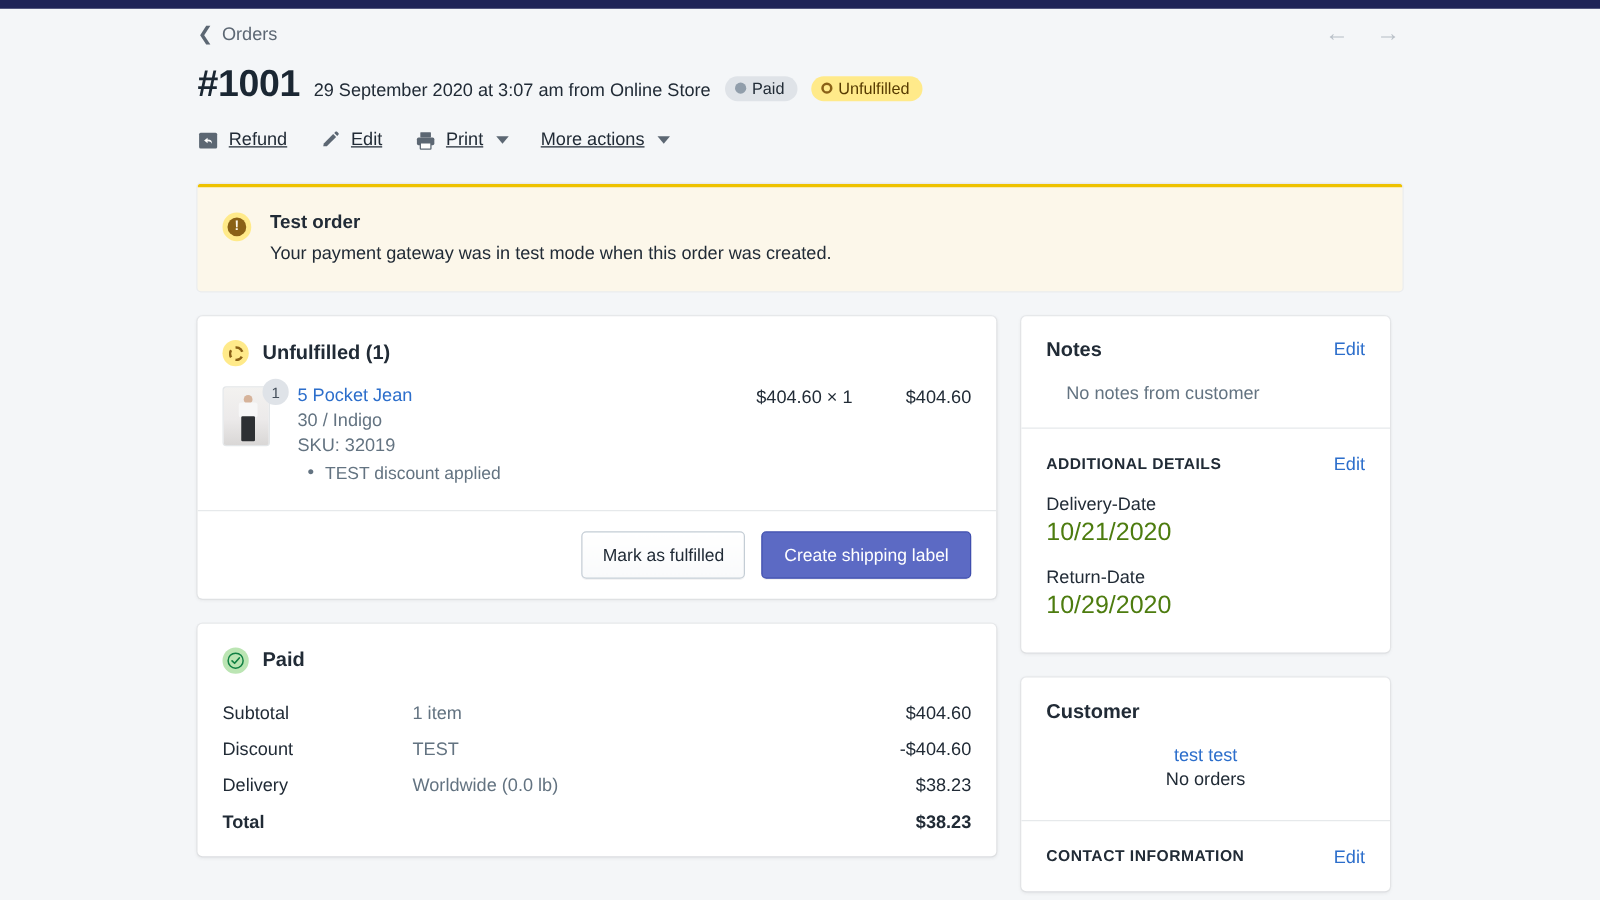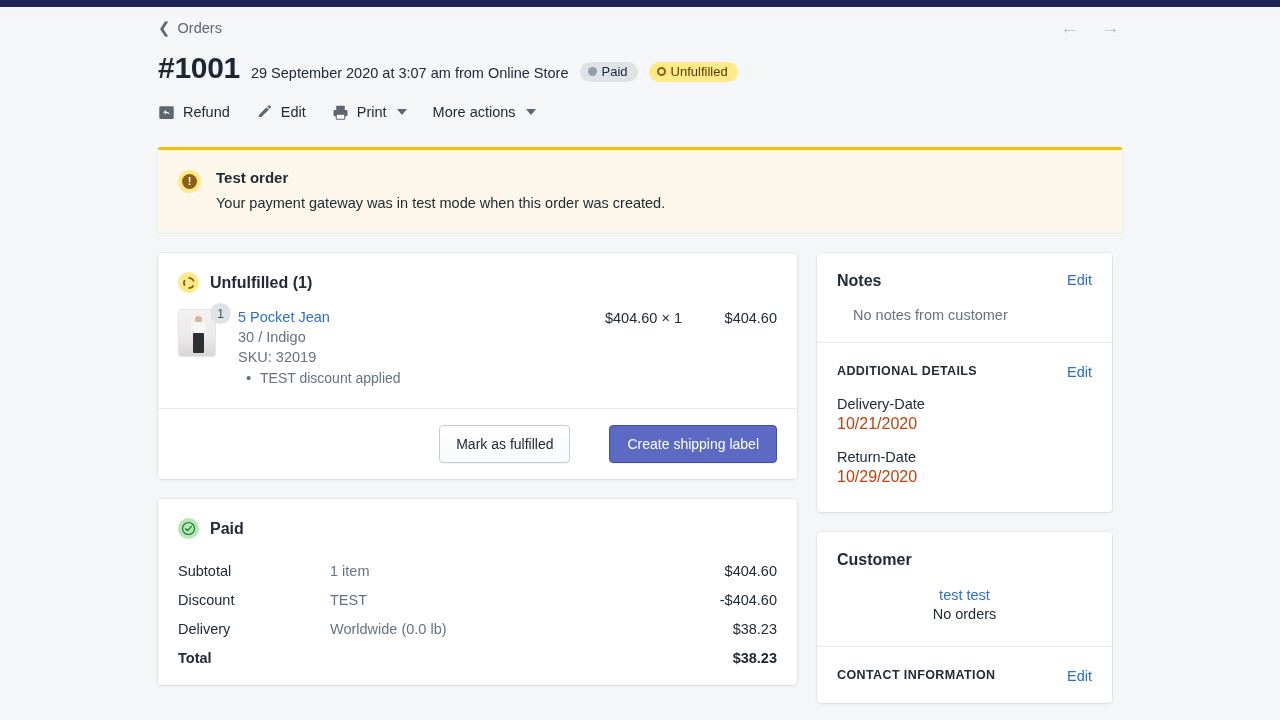--- a/index.html
+++ b/index.html
@@ -37,21 +37,21 @@
   .badge-paid { background: #dfe3e8; color: #212b36; }
   .badge-paid .dot { width: 9px; height: 9px; border-radius: 50%; background: #919eab; }
   .badge-unf { background: #ffea8a; color: #573b00; }
   .badge-unf .ring {
     width: 9px; height: 9px; border-radius: 50%;
     border: 2px solid #8a6116; box-sizing: border-box;
   }
 
   
   .actions { display: flex; align-items: center; gap: 26px; margin-top: 14px; height: 26px; }
-  .action { display: flex; align-items: center; gap: 8px; cursor: pointer; font-size: 14.5px; color: #212b36; }
+  .action { display: flex; align-items: center; gap: 8px; cursor: pointer; font-size: 14.5px; color: #212b36; text-decoration: underline; }
   .action svg { display: block; }
   .caret { width: 0; height: 0; border-left: 5px solid transparent; border-right: 5px solid transparent;
            border-top: 6px solid #5c6773; margin-left: 2px; }
 
   
   .banner {
     margin-top: 22px; background: #fcf7ea; border-top: 3px solid #eec200;
     border-radius: 3px; padding: 19px 20px 22px 20px; display: flex; gap: 15px;
     box-shadow: 0 0 0 1px rgba(63,63,68,0.05);
   }
@@ -119,39 +119,39 @@
   .btn {
     font-family: "Liberation Sans", sans-serif; font-size: 14px; cursor: pointer;
     border-radius: 4px; padding: 9px 16px;
   }
   .btn-default {
     background: linear-gradient(180deg,#fff 0%,#f9fafb 100%); color: #212b36;
     border: 1px solid #c4cdd5; box-shadow: 0 1px 0 rgba(22,29,37,0.05);
   }
   .btn-primary {
     background: #5c6ac4; color: #fff; border: 1px solid #3f4eae;
-    box-shadow: 0 1px 0 rgba(22,29,37,0.05); padding: 10px 17px; margin-left: 26px;
+    box-shadow: 0 1px 0 rgba(22,29,37,0.05); padding: 10px 17px;
   }
 
   
   .tot-row { display: flex; font-size: 14.5px; margin-top: 13px; }
   .tot-row:first-child { margin-top: 0; }
   .tot-label { width: 152px; color: #212b36; }
   .tot-desc { flex: 1; color: #637381; }
   .tot-val { width: 120px; text-align: right; color: #212b36; }
   .tot-row.bold .tot-label, .tot-row.bold .tot-val { font-weight: bold; }
 
   
   .side-head { display: flex; align-items: flex-start; justify-content: space-between; }
   .side-title { font-size: 16px; font-weight: bold; color: #212b36; }
   .side-sub { font-size: 12.5px; font-weight: bold; letter-spacing: 0.4px; color: #212b36; }
   .edit-link { color: #2c6ecb; font-size: 14.5px; cursor: pointer; }
   .side-muted { font-size: 14.5px; color: #637381; margin-top: 17px; margin-left: 16px; }
   .kv-key { font-size: 14.5px; color: #212b36; margin-top: 16px; }
-  .kv-val { font-size: 16px; color: #c2410c; margin-top: 3px; }
+  .kv-val { font-size: 20px; color: #4d7c0f; margin-top: 3px; }
   .cust-link { font-size: 14.5px; color: #2c6ecb; cursor: pointer; }
   .cust-sub { font-size: 14.5px; color: #212b36; margin-top: 3px; }
 </style>
 </head>
 <body>
 
 <div class="topbar"></div>
 
 <div class="page">
 <div class="wrap">

